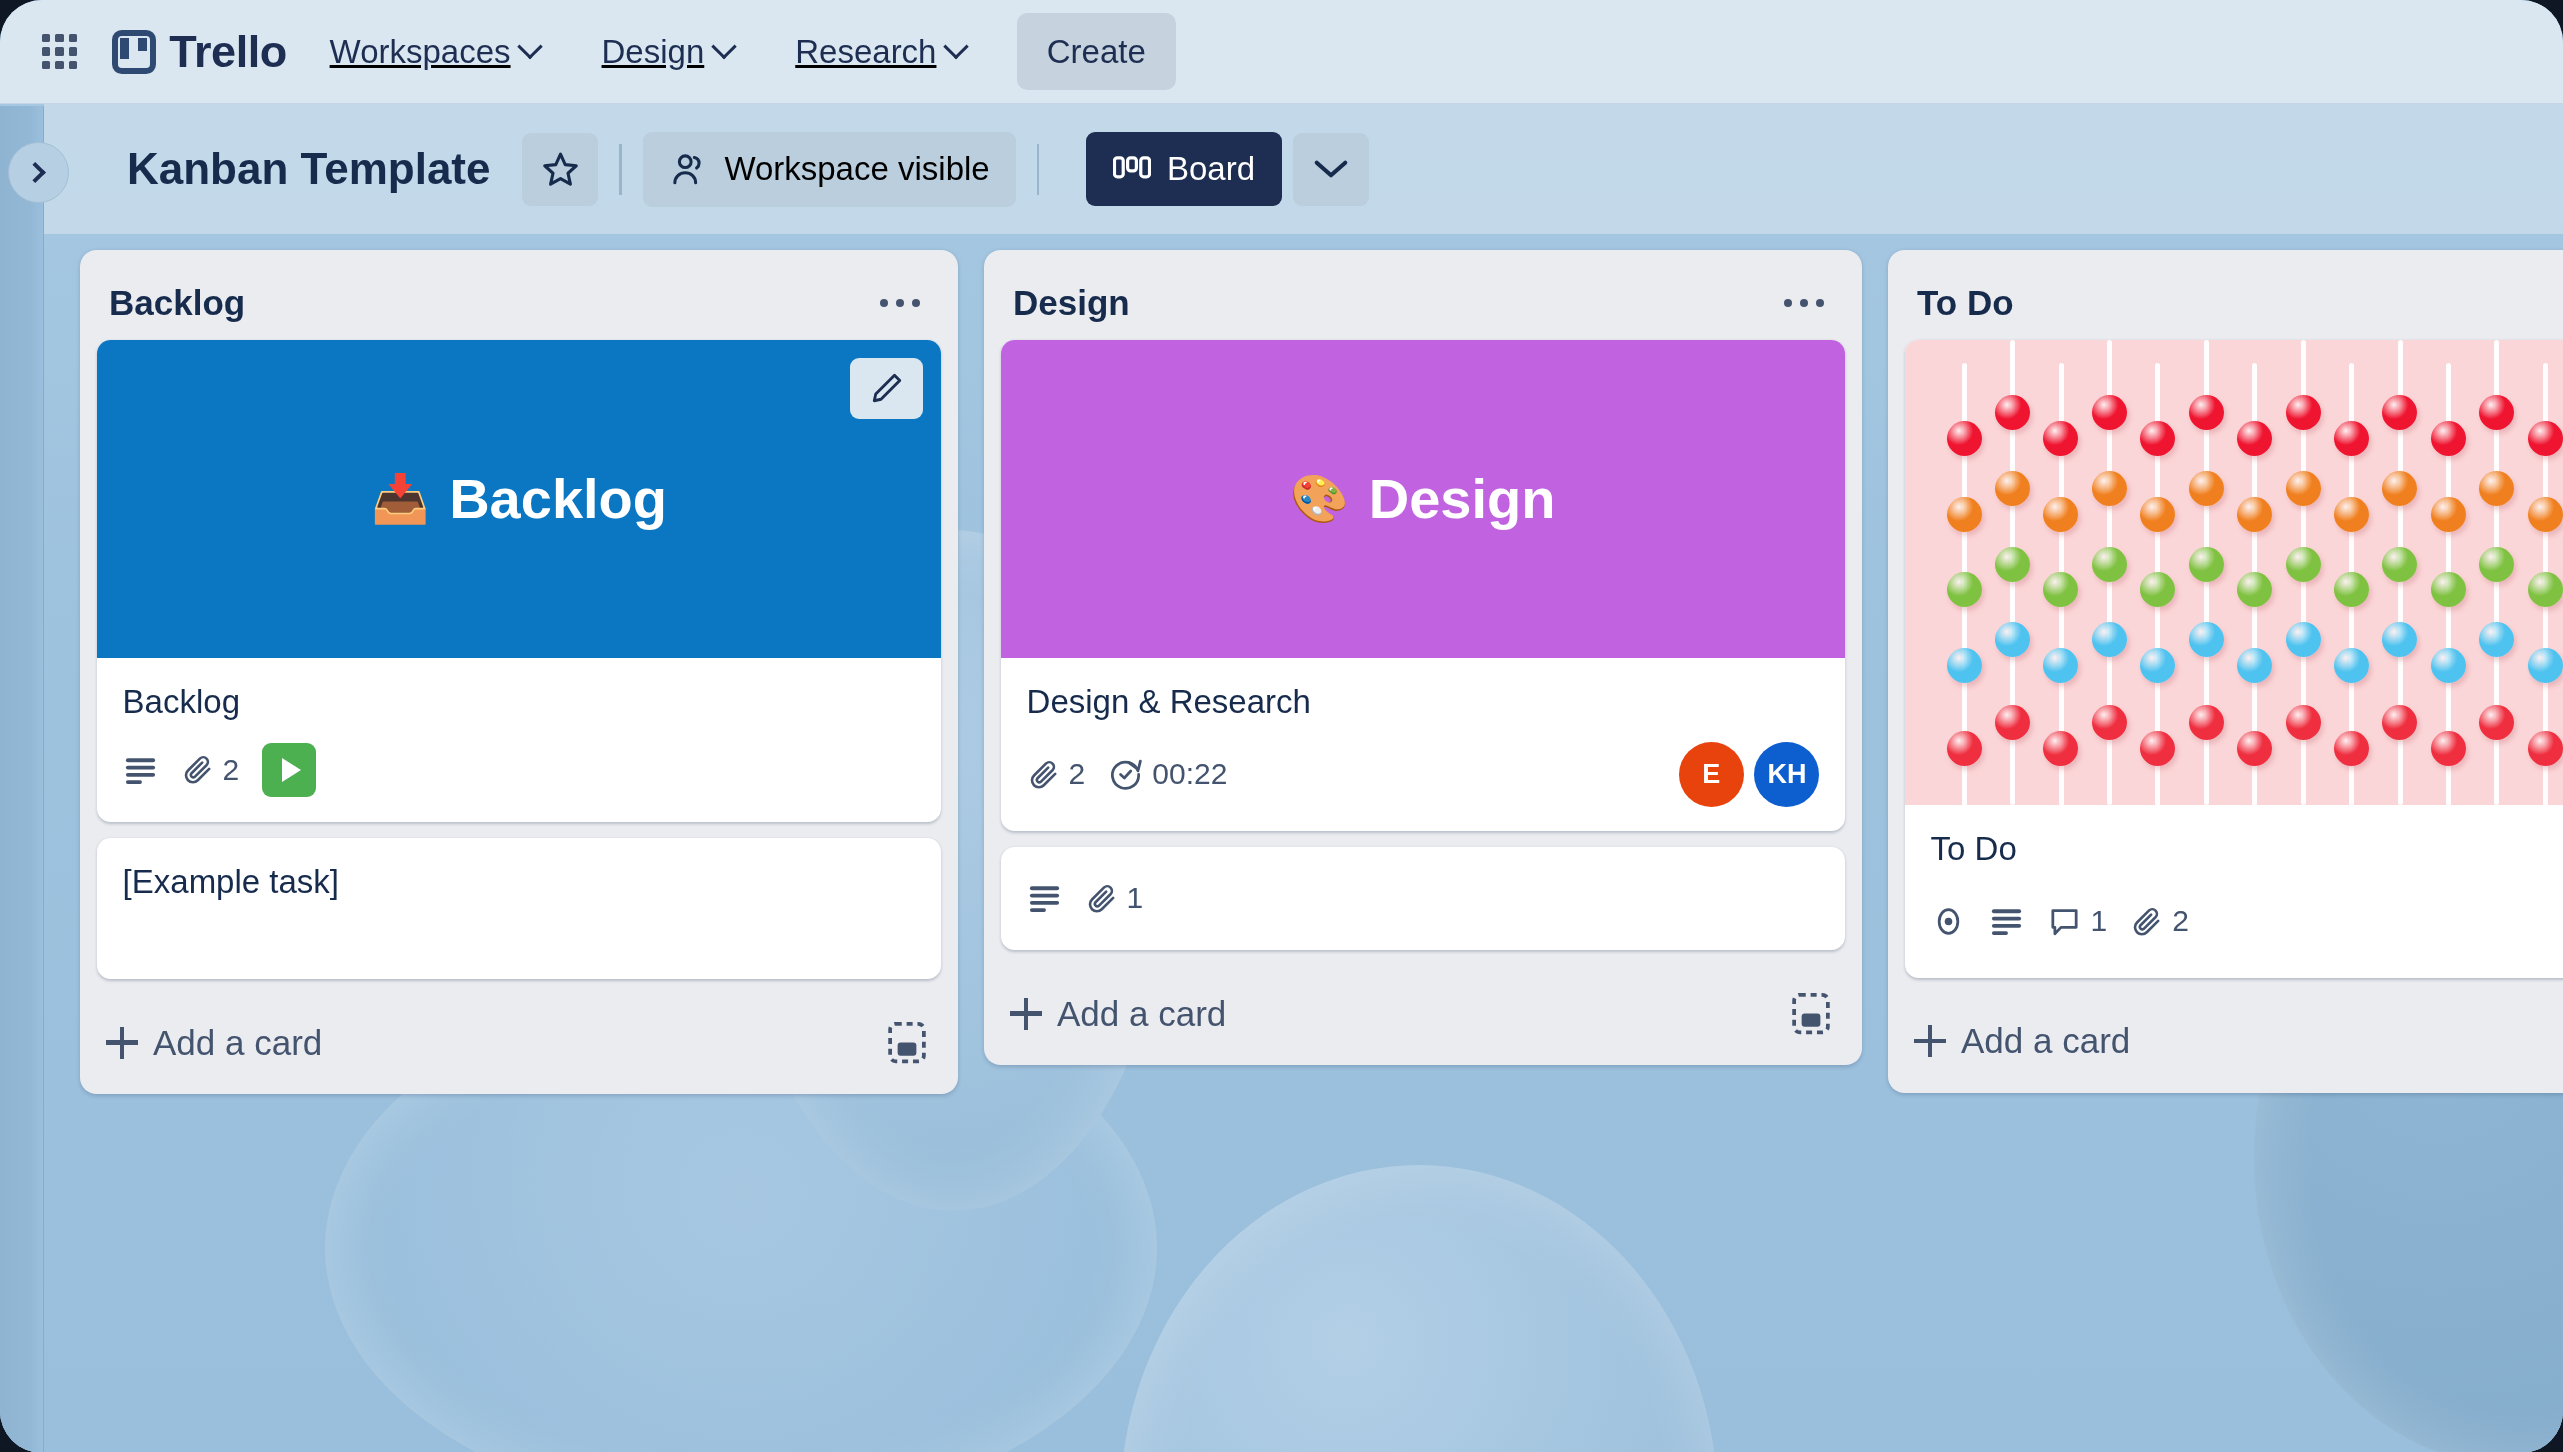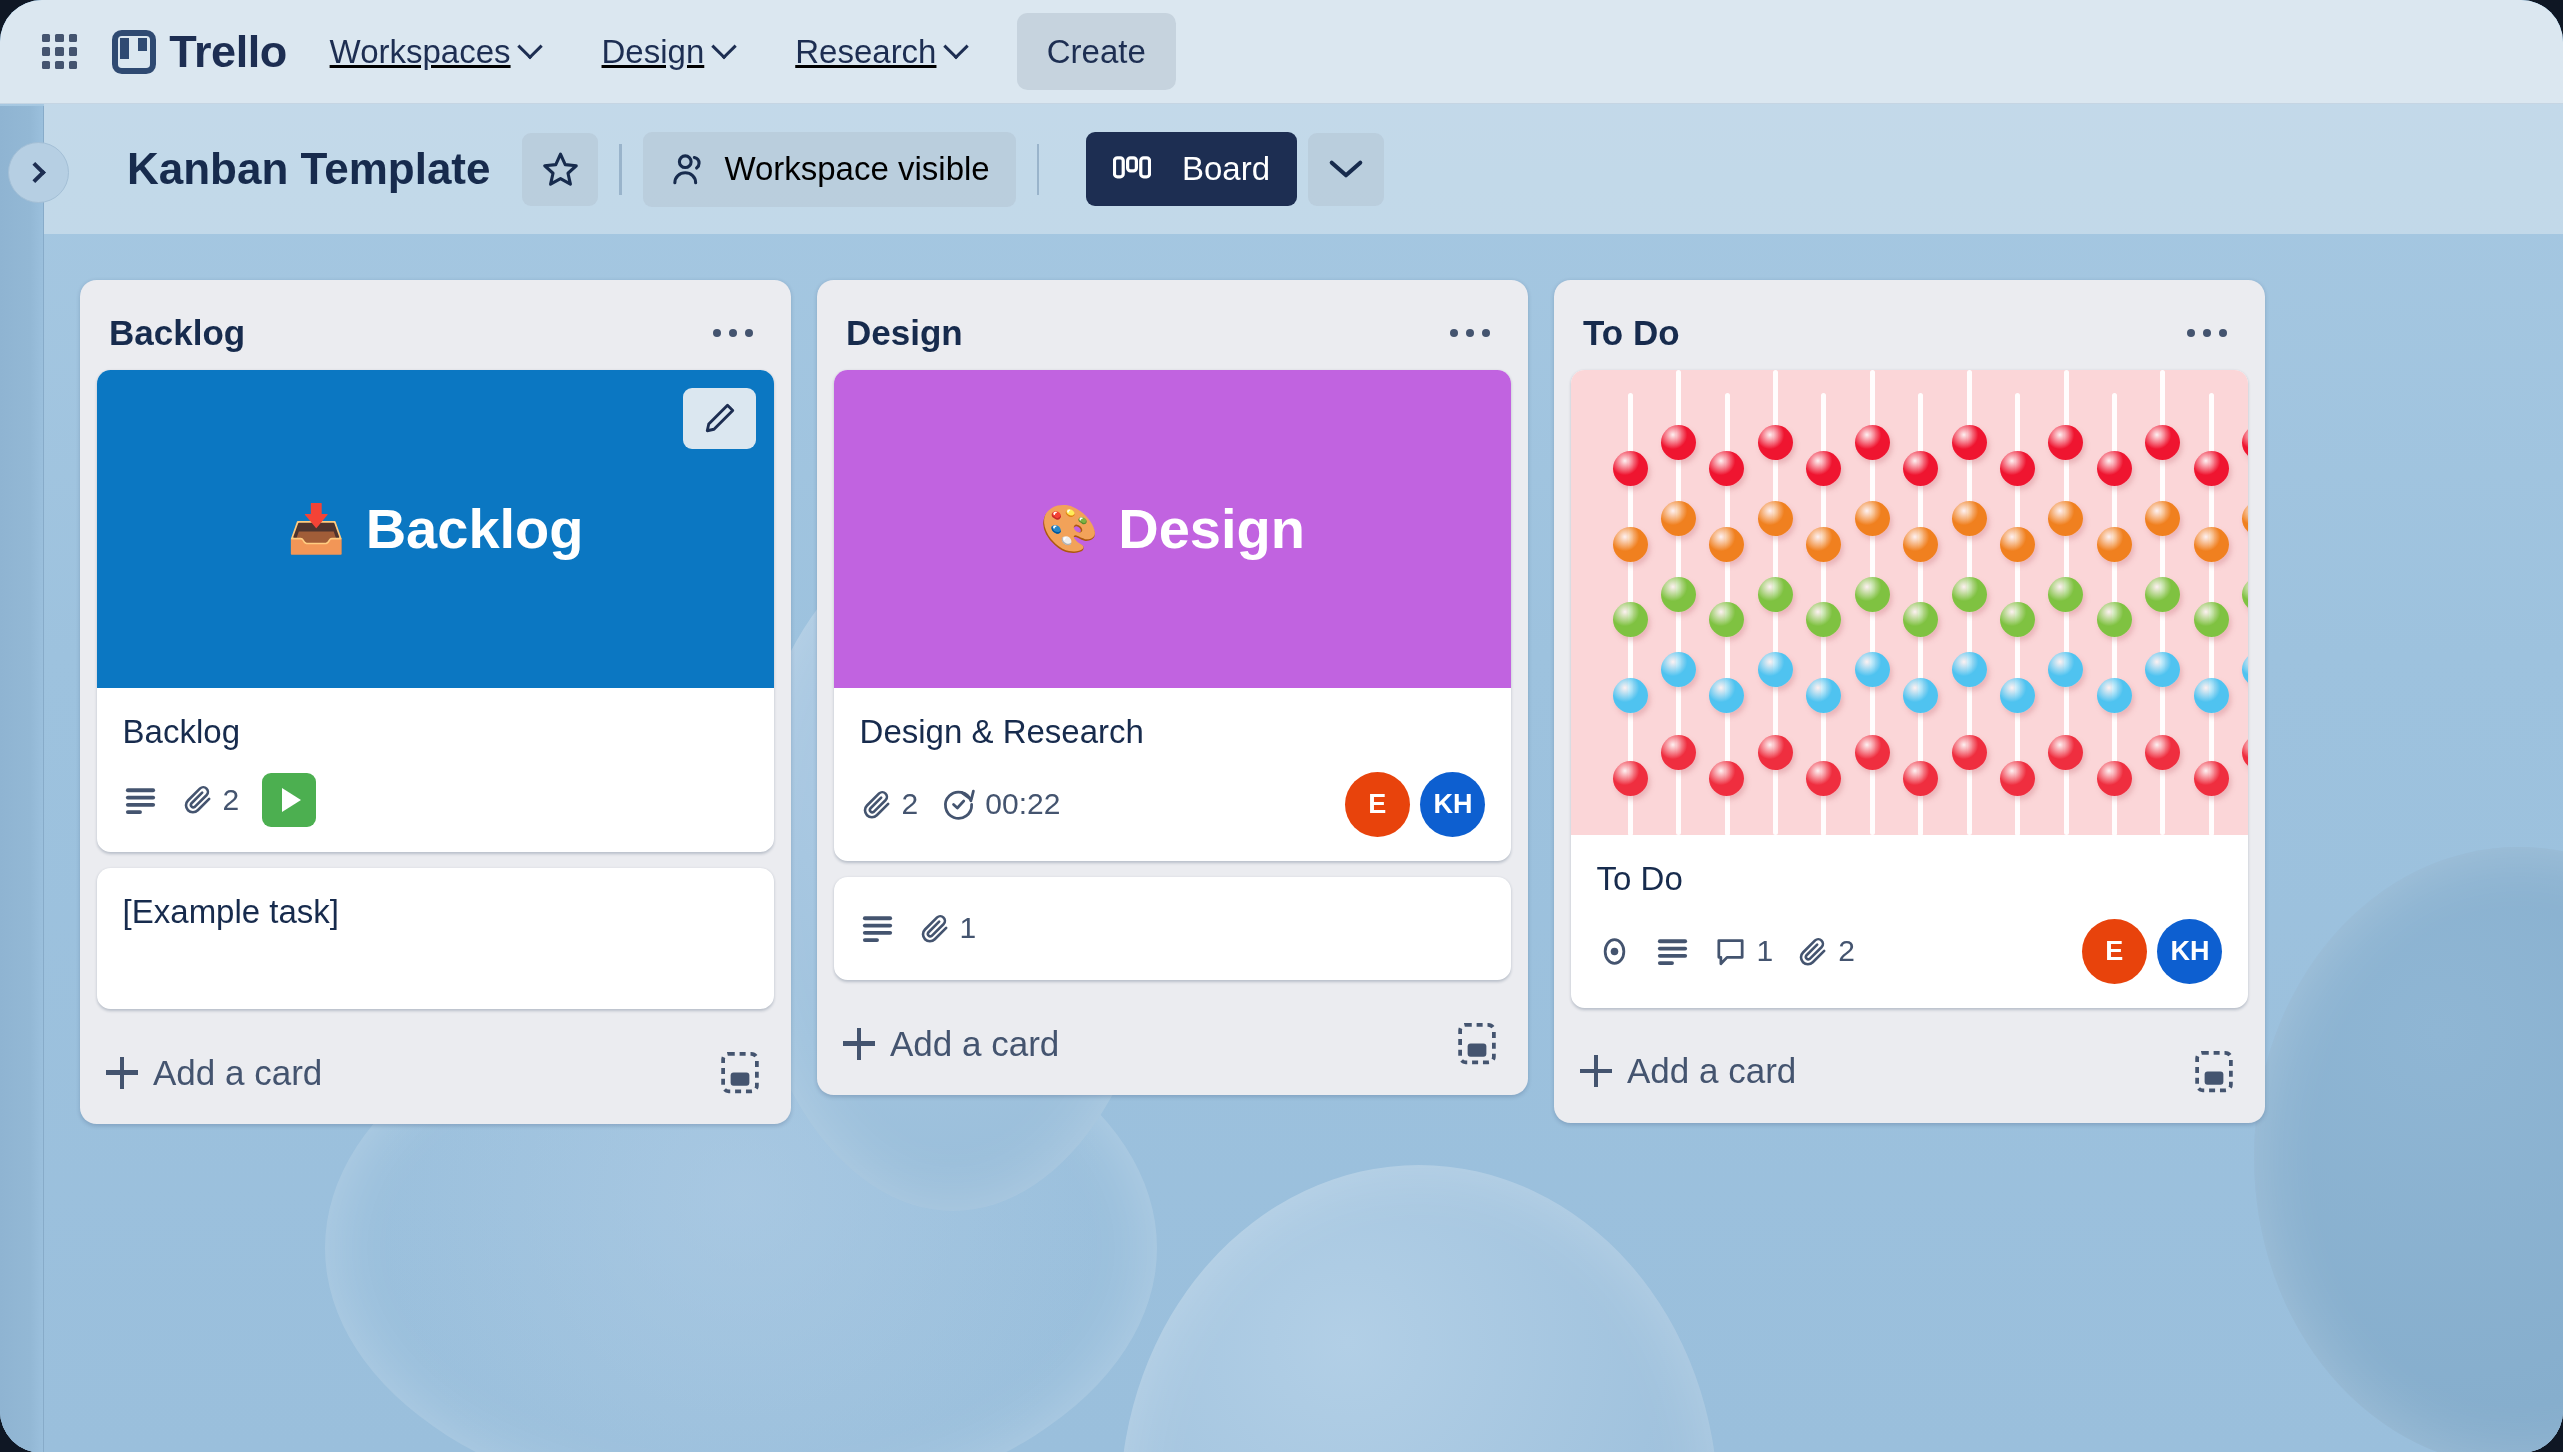--- a/index.html
+++ b/index.html
@@ -227,21 +227,21 @@
     cursor: pointer;
     flex: 0 0 auto;
   }
   #visibility-button span {
     font-size: 33px;
     color: #000000;
     white-space: nowrap;
   }
 
   #view-switcher {
-    display: flex; align-items: center; gap: 31px;
+    display: flex; align-items: center; gap: 16px;
     padding: 18px 27px;
     background: #1d2e52;
     border-radius: 9px;
     margin-left: 26px;
     cursor: pointer;
     flex: 0 0 auto;
   }
   #view-switcher span {
     font-size: 33px;
     color: #ffffff;
@@ -263,27 +263,26 @@
     position: absolute;
     left: 44px; top: 235px;
     width: 2519px; height: 1218px;
     display: flex;
     align-items: flex-start;
     gap: 26px;
     padding: 15px 0 0 36px;
   }
 
   .list {
-    width: 711px;
+    width: 878px;
     background: #ebecf0;
     border-radius: 16.6px;
     padding: 12px 0 0 0;
     flex: 0 0 auto;
     box-shadow: 0 1.5px 4.5px rgba(9,30,66,0.18);
-    margin-top: 30px;
   }
 
   .list-header {
     display: flex;
     align-items: center;
     justify-content: space-between;
     padding: 21px 29px 16.6px 29px;
   }
   .list-title {
     font-size: 35px;

